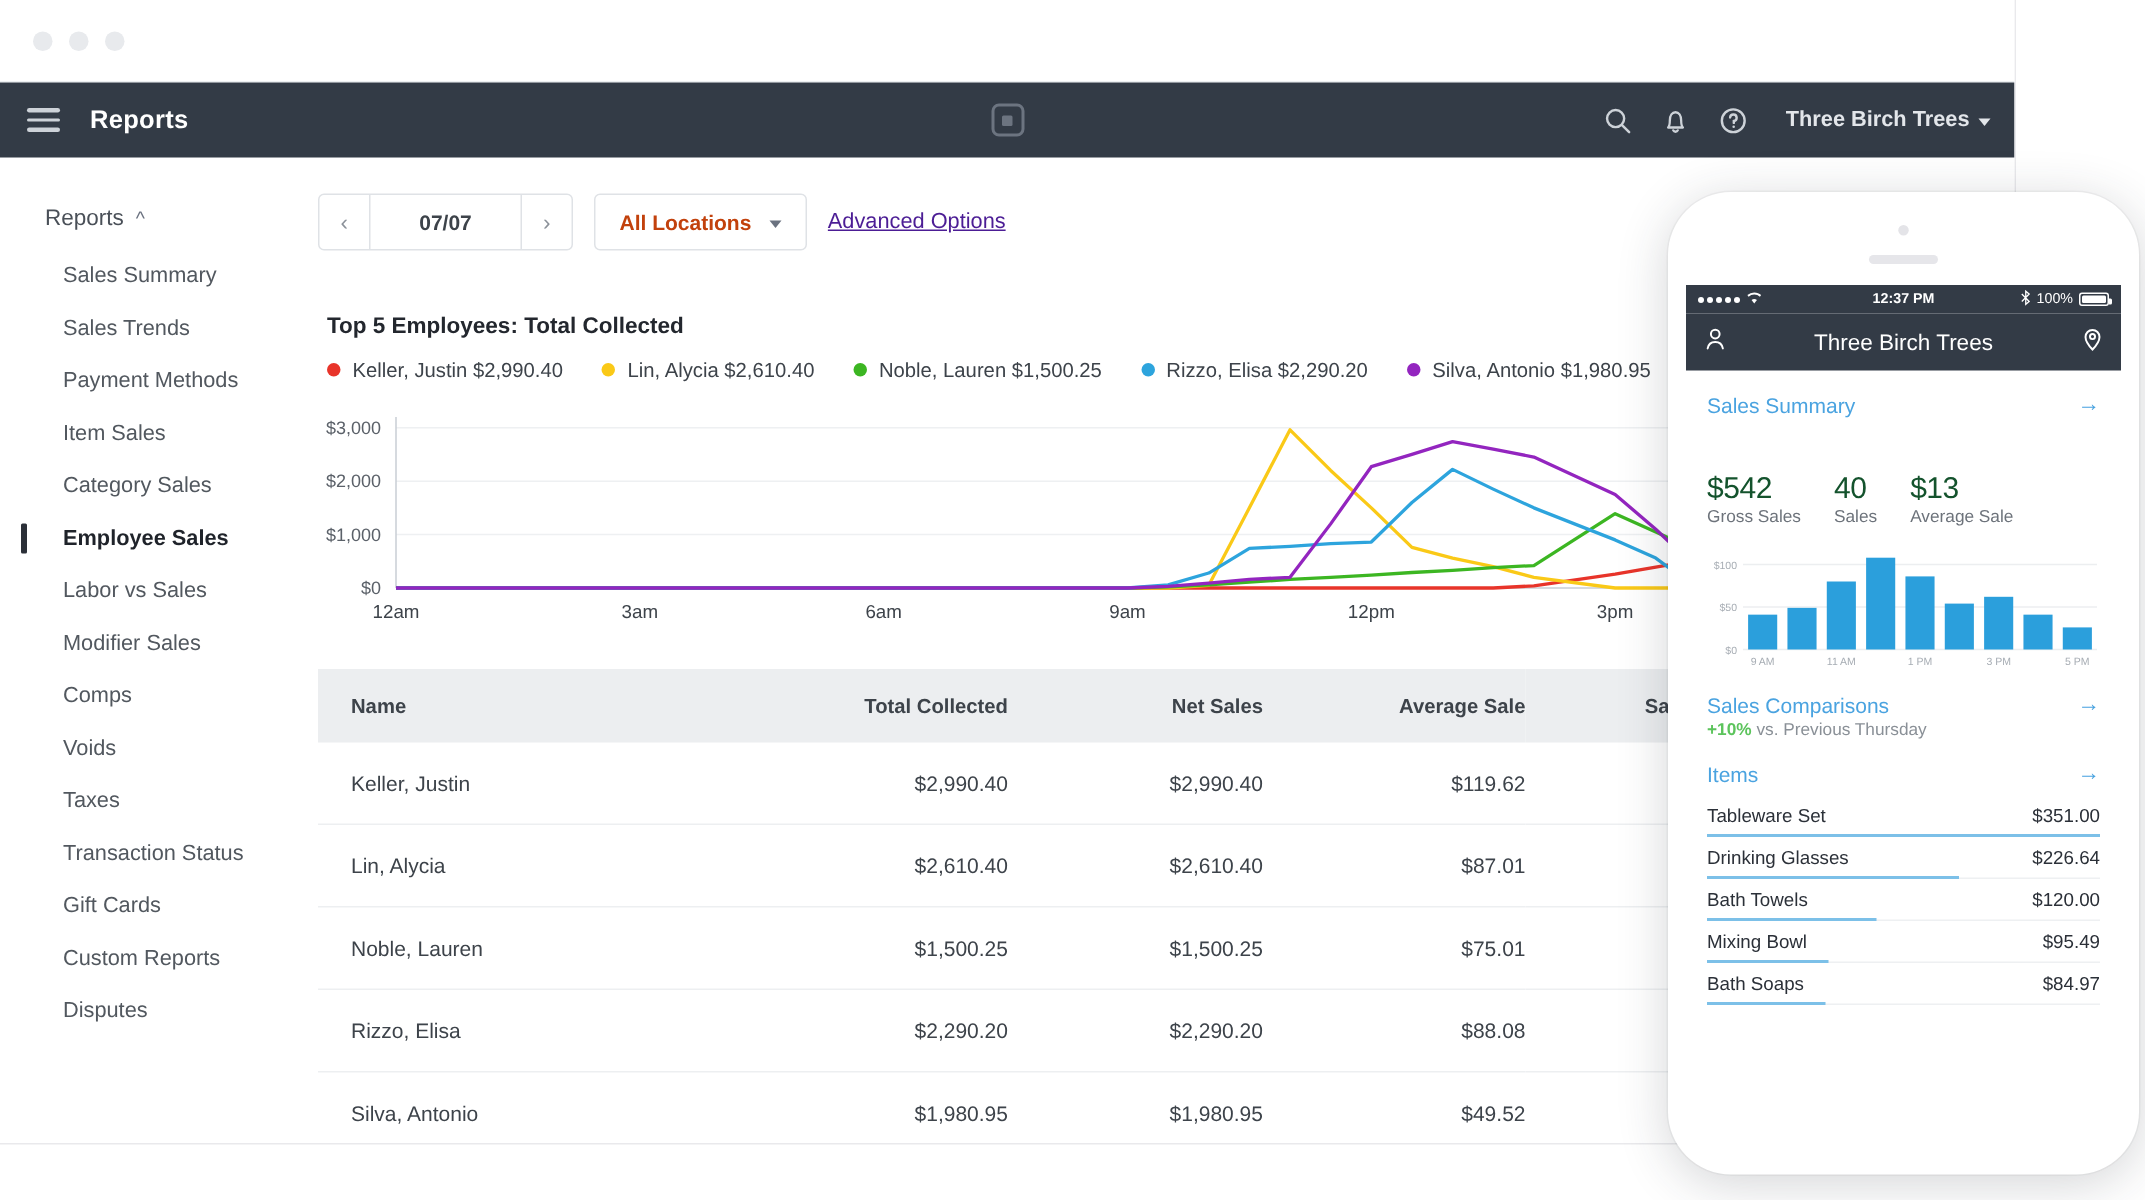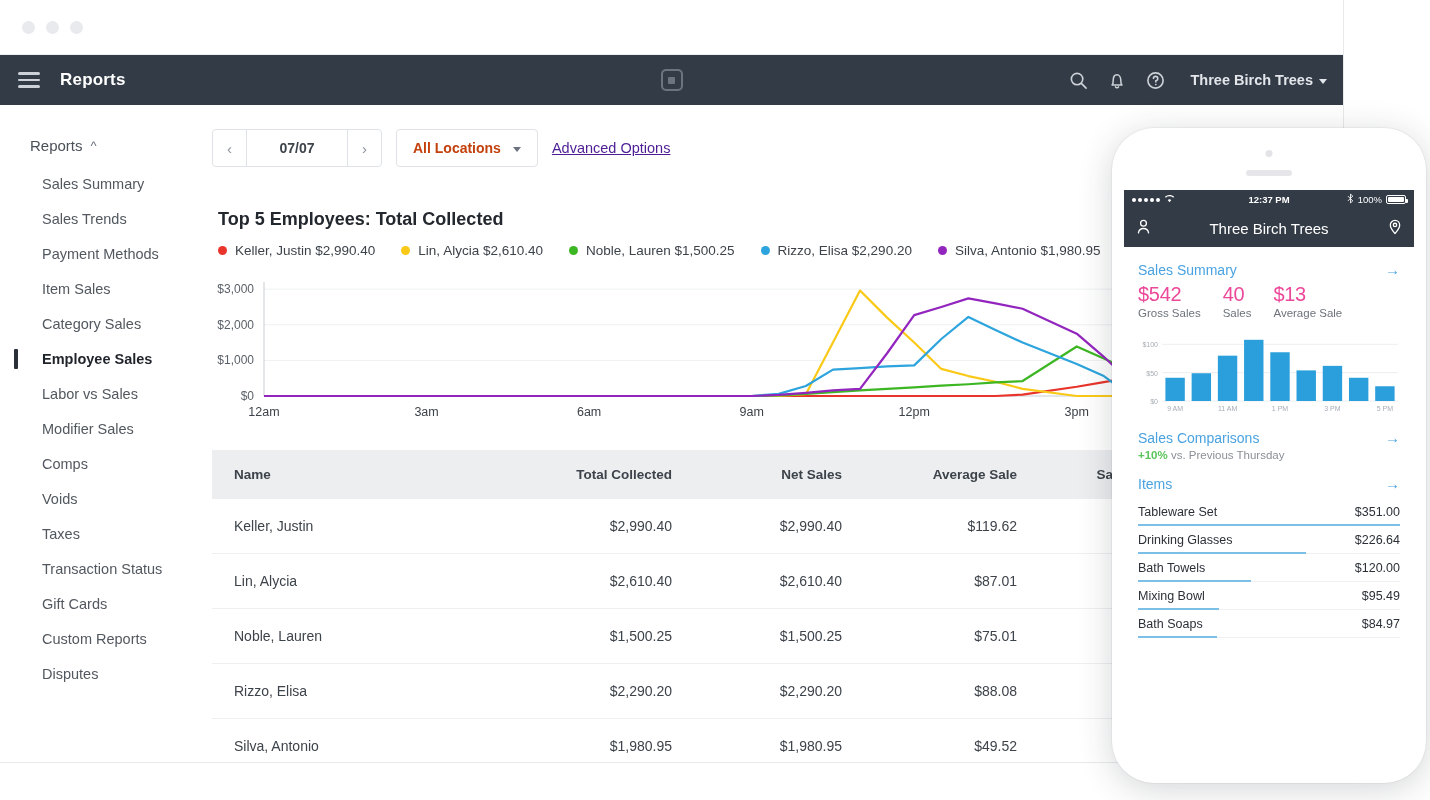--- a/index.html
+++ b/index.html
@@ -91,21 +91,21 @@
   .locsel {
     height: 38px; border: 1px solid #dfe2e6; border-radius: 4px; background:#fff;
     display: flex; align-items: center; gap: 12px; padding: 0 16px;
     font-size: 14px; color: #c2410c; font-weight: bold; cursor: pointer;
   }
   .adv-opt {
     font-size: 14.5px; color: #4c1d95; text-decoration: underline; cursor: pointer;
   }
 
   .chart-title {
-    font-size: 18px; font-weight: bold; color: #23272e; margin: 42px 0 0 6px;
+    font-size: 15px; font-weight: bold; color: #23272e; margin: 42px 0 0 6px;
   }
   .legend { display: flex; gap: 26px; margin: 13px 0 0 6px; flex-wrap: nowrap; }
   .leg { display: flex; align-items: center; gap: 8px; font-size: 13.5px; color: #3d434a; white-space: nowrap; }
   .leg-dot { width: 9px; height: 9px; border-radius: 50%; flex: 0 0 9px; }
 
   .chartwrap { position: relative; margin: 16px 0 0 0; height: 150px; }
   .chartwrap svg { display: block; }
 
   
   .tablewrap { margin-top: 26px; }
@@ -154,21 +154,21 @@
     height: 38px; background:#333b46; display:flex; align-items:center;
     justify-content:center; color:#fff; font-size:15px; position: relative;
   }
   .ph-header .lft { position:absolute; left:12px; top:50%; transform:translateY(-50%); }
   .ph-header .rgt { position:absolute; right:12px; top:50%; transform:translateY(-50%); }
 
   .ph-content { padding: 0 14px; background:#fff; height: 456px; overflow: hidden; }
   .ph-sect-title { color:#4aa3e0; font-size:14px; margin-top: 14px; display:flex; align-items:center; }
   .ph-sect-title .arr { margin-left:auto; color:#4aa3e0; font-size:15px; }
   .ph-stats { display:flex; gap: 22px; margin-top: 5px; align-items: flex-end; }
-  .ph-stat .v { font-size: 20px; color:#ec4899; letter-spacing:-.3px; }
+  .ph-stat .v { font-size: 20px; color:#14532d; letter-spacing:-.3px;margin-top:32px; }
   .ph-stat .l { font-size: 11.5px; color:#6d737b; margin-top:1px; }
 
   .ph-chart { margin-top: 10px; height: 86px; position:relative; }
   .ph-chart svg { display:block; }
 
   .ph-comp { font-size: 11.5px; margin-top: 3px; color:#8a9097; }
   .ph-comp b { color:#5cc45c; }
 
   .ph-items { margin-top: 6px; }
   .ph-item {

